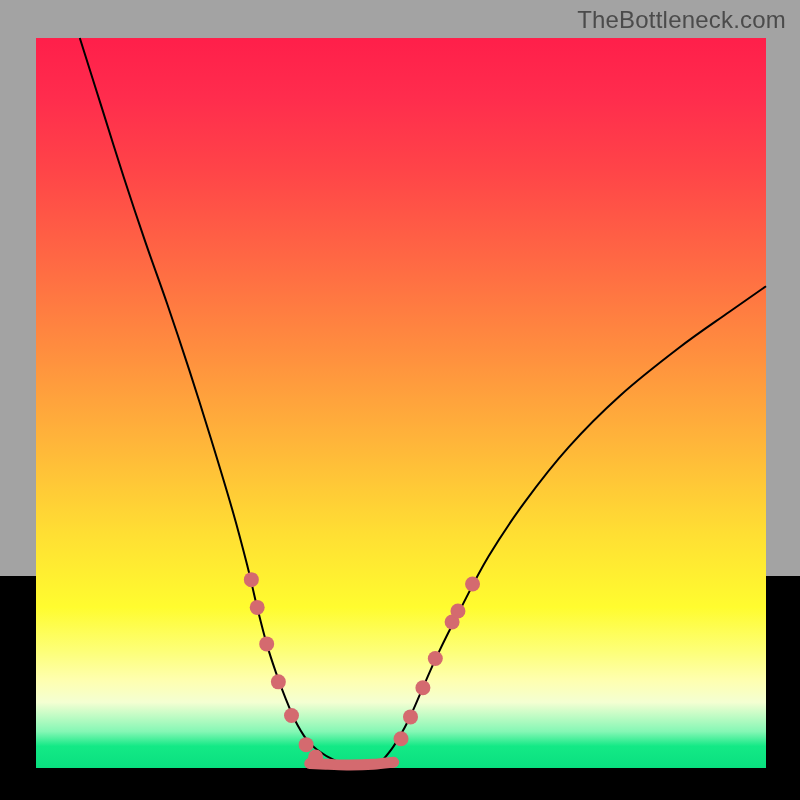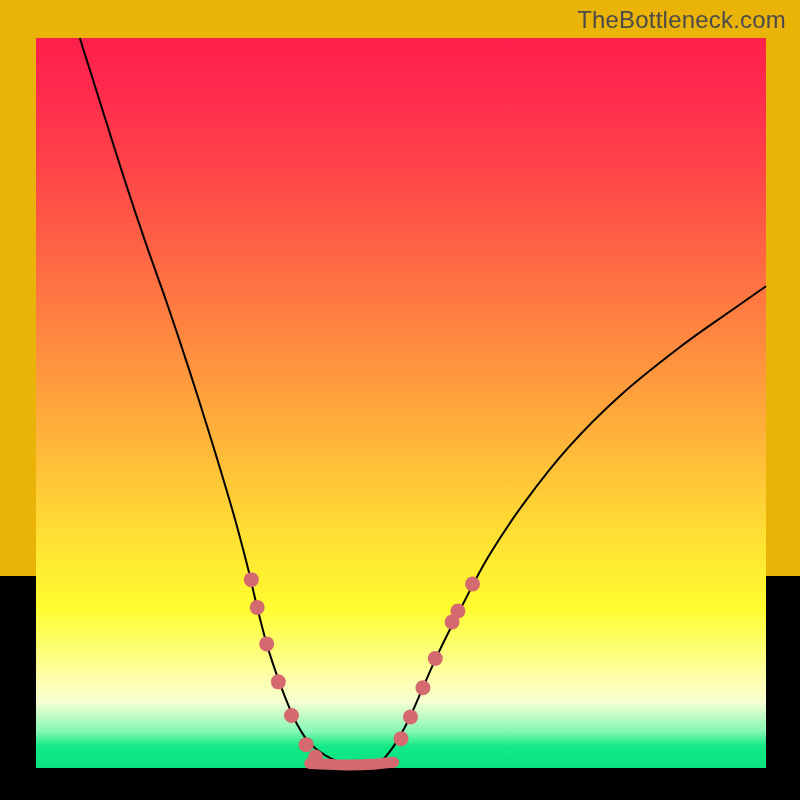--- a/index.html
+++ b/index.html
@@ -8,21 +8,21 @@
     width: 800px;
     height: 800px;
     overflow: hidden;
     background: #000;
     font-family: Arial, Helvetica, sans-serif;
   }
   .frame {
     position: relative;
     width: 800px;
     height: 576px;
-    background: #eab308;
+    background: #a3a3a3;
   }
   .plot-area {
     position: absolute;
     left: 36px;
     top: 38px;
     width: 730px;
     height: 730px;
     background: linear-gradient(to bottom,
       #ff1f4a 0%,
       #ff2c4d 8%,

